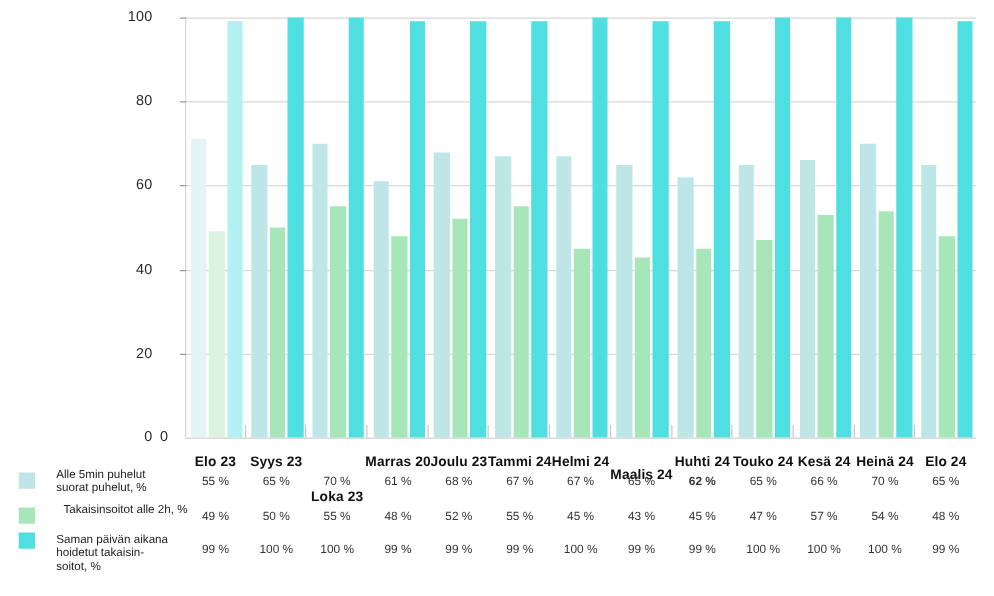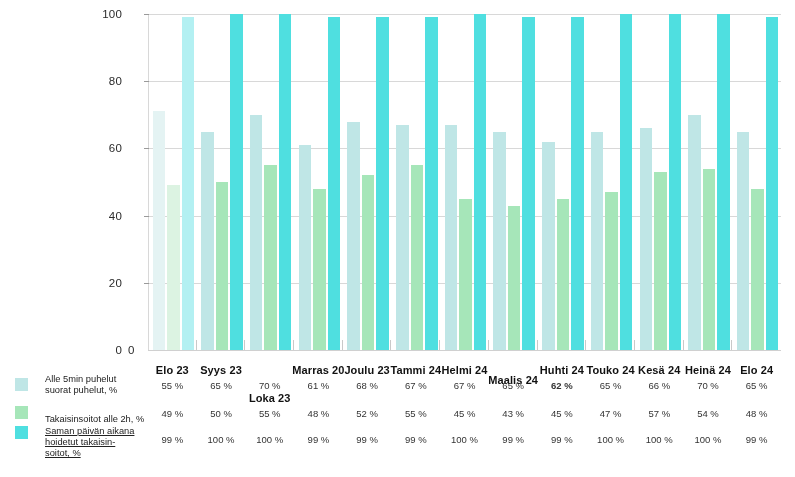--- a/index.html
+++ b/index.html
@@ -197,25 +197,25 @@
         <div class="hdr" style="left: 677.962px; width: 60px; top: 6px;">Heinä 24</div>
         <div class="hdr" style="left: 726.654px; width: 60px; top: 6px;">Elo 24</div>
       </div>
     <div id="legendbox">
         <div class="swatch" style="background: rgb(191, 230, 230); top: 20px;"></div>
         <div class="legtext" style="top: 16px;">
           <div>Alle 5min puhelut</div>
           <div>suorat puhelut, %</div>
         </div>
         <div class="swatch" style="background: rgb(166, 230, 185); top: 48px;"></div>
-        <div class="legtext" style="top: 56px;">
+        <div class="legtext" style="top: 44px; text-align: right;">
           <div>Takaisinsoitot alle 2h, %</div>
         </div>
         <div class="swatch" style="background: rgb(79, 223, 224); top: 68px;"></div>
-        <div class="legtext" style="top: 68px; text-decoration: underline;">
+        <div class="legtext" style="top: 68px;">
           <div>Saman päivän aikana</div>
           <div>hoidetut takaisin-</div>
           <div>soitot, %</div>
         </div>
       </div>
     <div id="cells">
         <div class="cell" style="left: 142.346px; width: 60px; top: 22px;">55 %</div>
         <div class="cell" style="left: 191.038px; width: 60px; top: 22px;">65 %</div>
         <div class="cell" style="left: 239.731px; width: 60px; top: 22px;">70 %</div>
         <div class="cell" style="left: 288.423px; width: 60px; top: 22px;">61 %</div>

